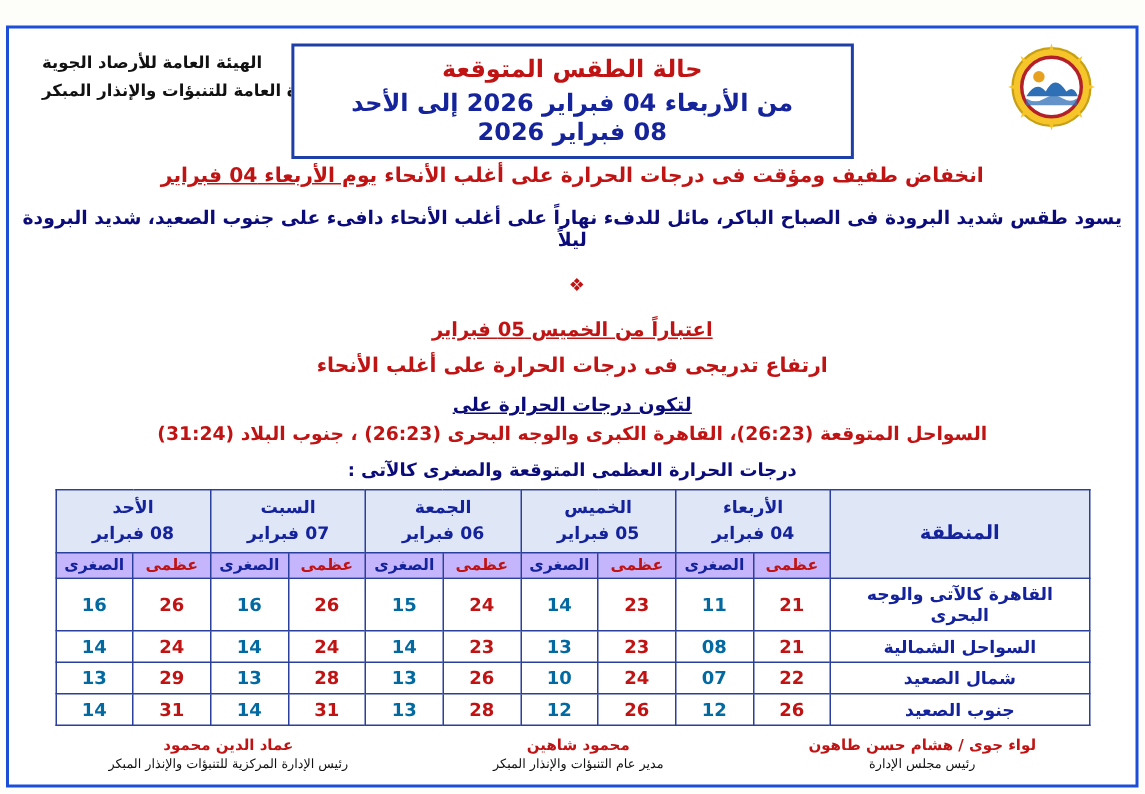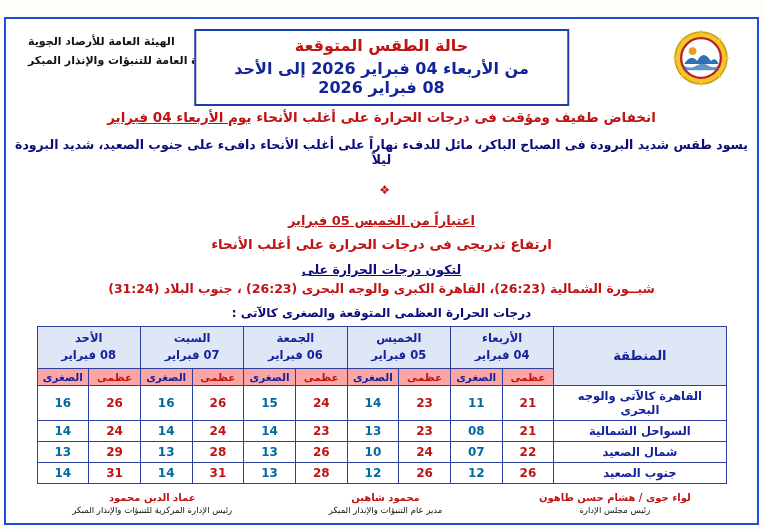--- a/index.html
+++ b/index.html
@@ -117,21 +117,21 @@
     line-height:1.5;
   }
   .region-head {
     background:#dfe6f5;
     color:#14239c;
     font-size:13px;
     padding: 3px 4px;
     width: 150px;
   }
   .sub-head {
-    background:#fca5a5;
+    background:#c4b5fd;
     font-size:10.5px;
     padding: 2px 0;
     width: 45px;
   }
   .sub-min { color:#14239c; }
   .sub-max { color:#c01414; }
   td.region {
     color:#14239c; font-size:11.5px; padding: 3px 6px;
     background:#fff;
   }
@@ -191,21 +191,21 @@
 
   <div class="line l2">يسود طقس شديد البرودة فى الصباح الباكر، مائل للدفء نهاراً على أغلب الأنحاء  دافىء على جنوب الصعيد، شديد البرودة ليلاً</div>
 
   <div class="bullet-row">
     <span class="bullet-mark">❖</span>
   </div>
 
   <div class="line l3">اعتباراً من الخميس 05 فبراير</div>
   <div class="line l4">ارتفاع تدريجى فى درجات الحرارة على أغلب الأنحاء</div>
   <div class="line l5">لتكون درجات الحرارة على</div>
-  <div class="line l6">شبــورة الشمالية (26:23)، القاهرة الكبرى والوجه البحرى (26:23) ، جنوب البلاد (31:24)</div>
+  <div class="line l6">السواحل المتوقعة (26:23)، القاهرة الكبرى والوجه البحرى (26:23) ، جنوب البلاد (31:24)</div>
   <div class="line l7">درجات الحرارة العظمى المتوقعة والصغرى كالآتى :</div>
 
   <div class="table-wrap">
     <table>
       <thead>
         <tr>
           <th class="region-head" rowspan="2">المنطقة</th>
           <th class="day-head" colspan="2">
             <div>الأربعاء</div>
             <div>04 فبراير</div>

